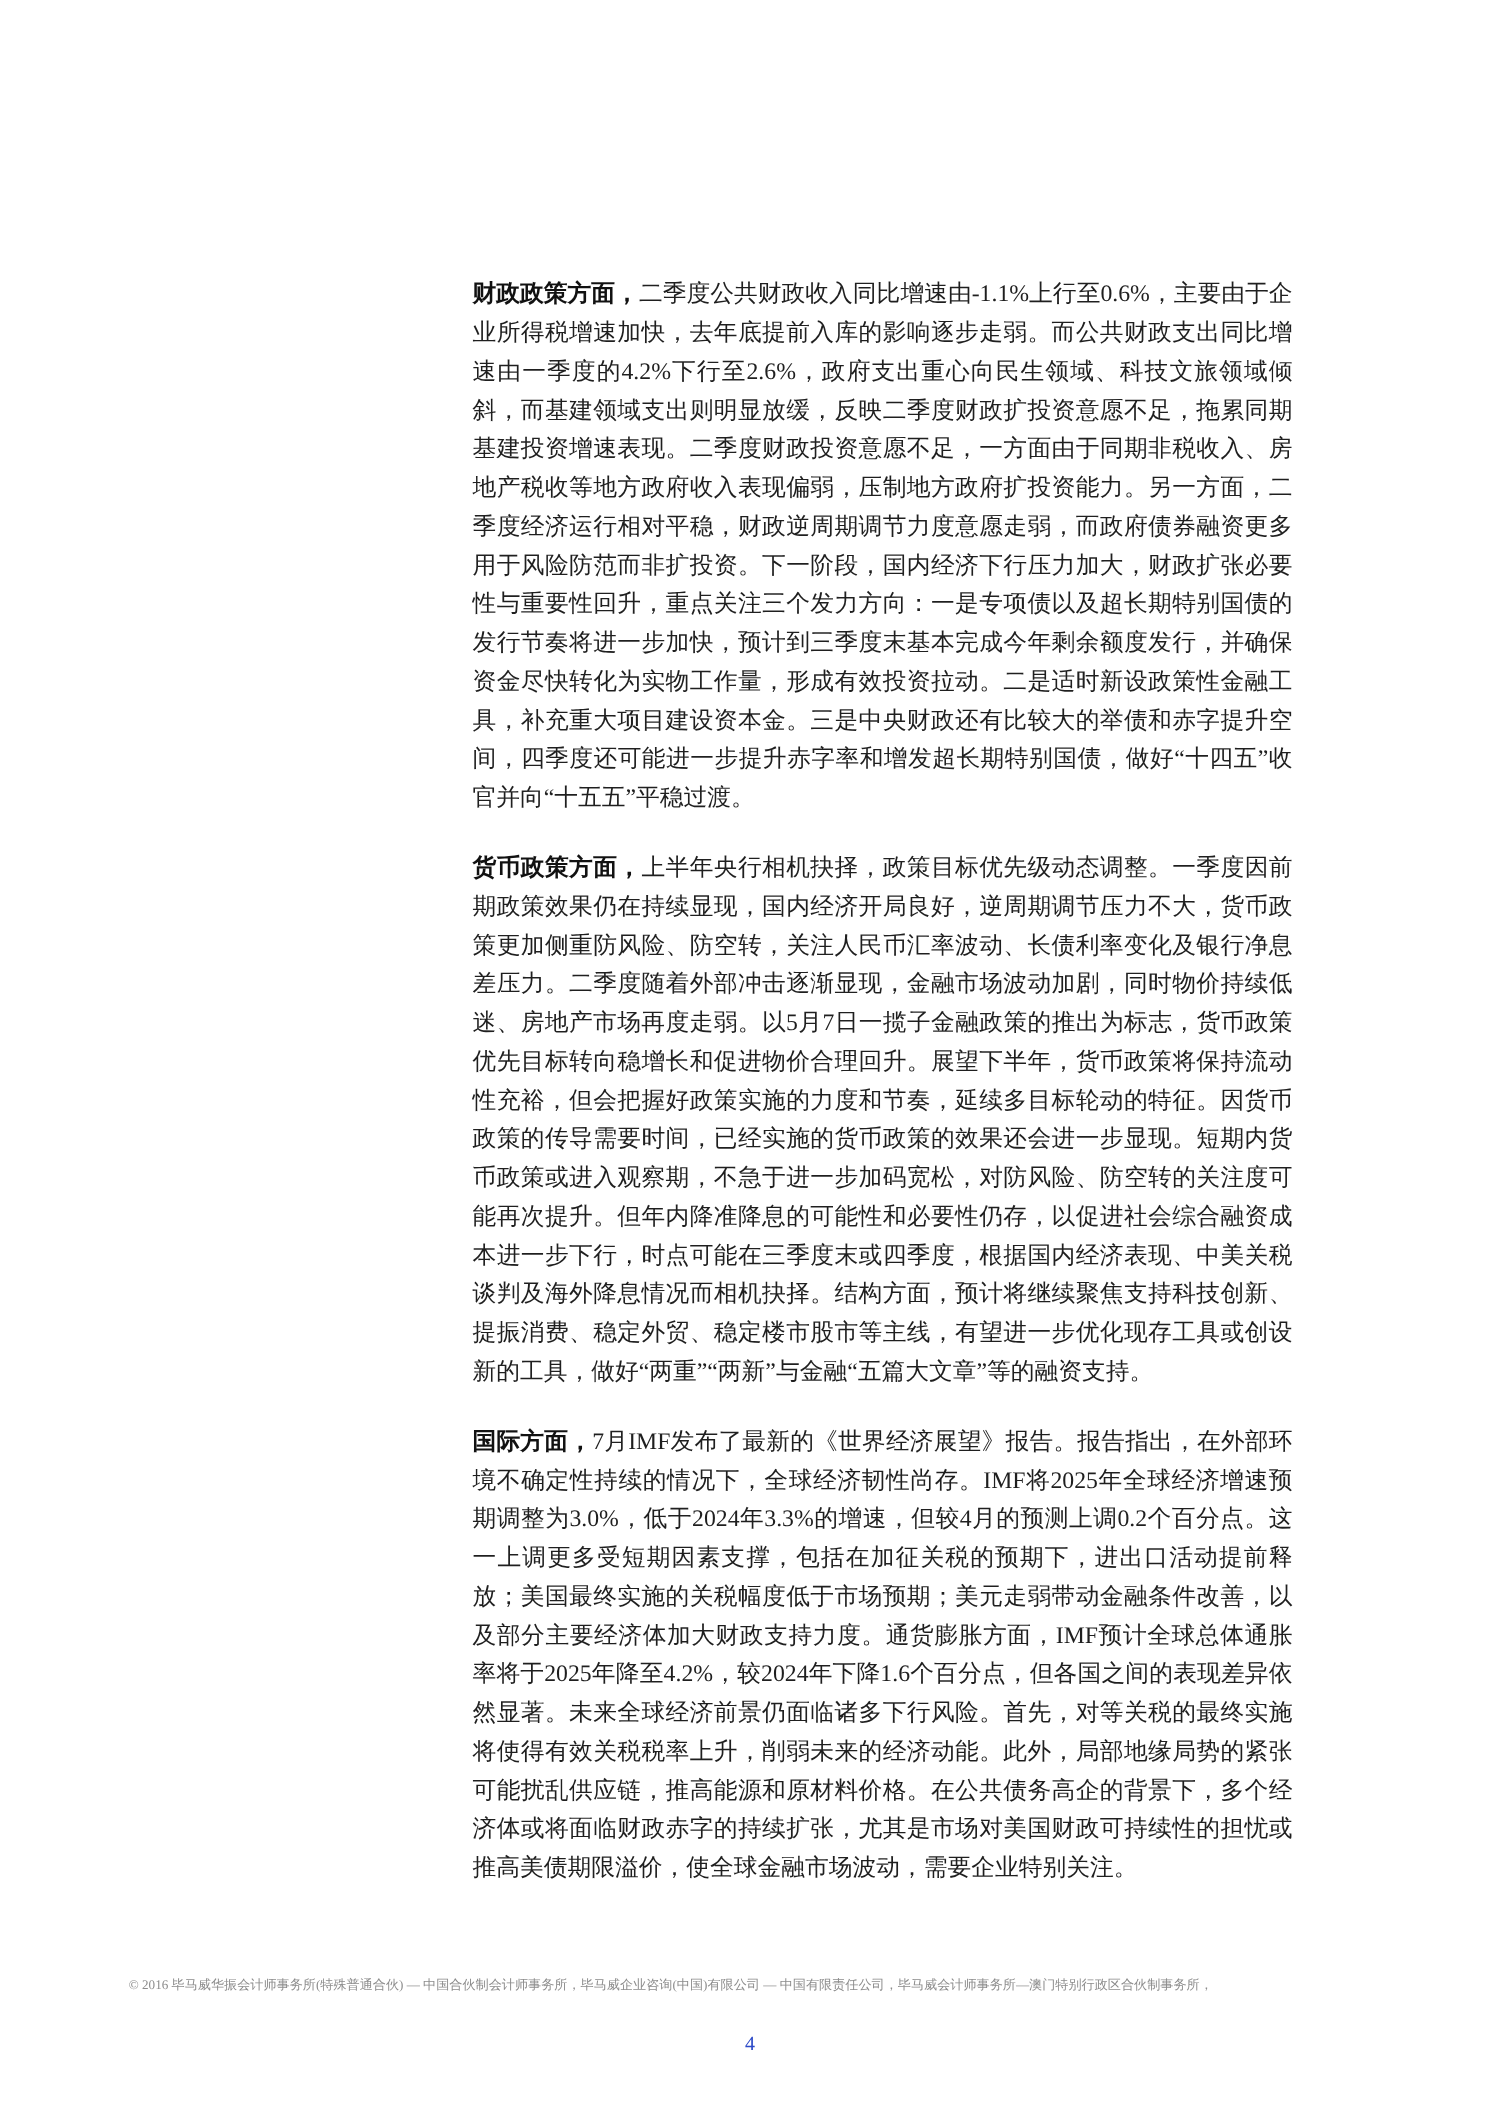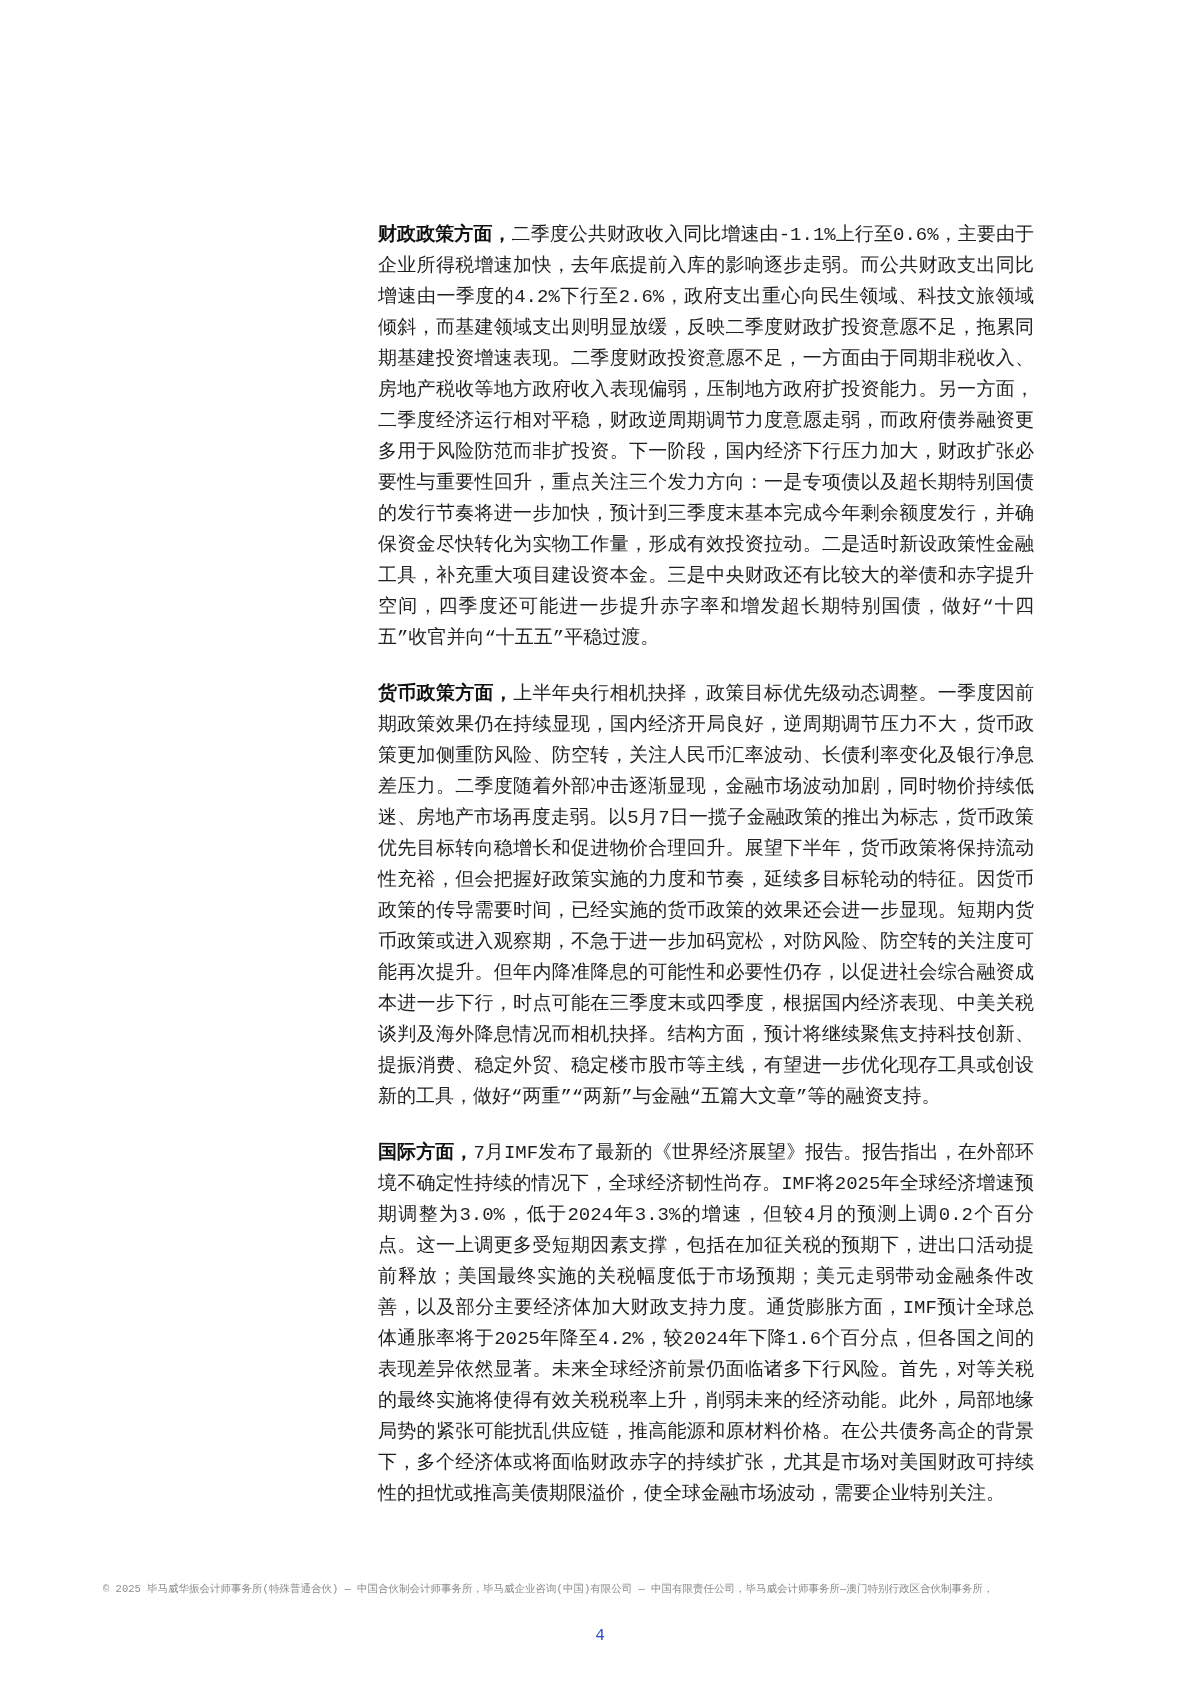--- a/index.html
+++ b/index.html
@@ -5,21 +5,21 @@
   html, body {
     margin: 0;
     padding: 0;
     background: #ffffff;
   }
   .page {
     position: relative;
     width: 1049px;
     height: 1687px;
     background: #ffffff;
-    font-family: Liberation Mono, monospace;
+    font-family: Liberation Serif, serif;
     overflow: hidden;
   }
   .content {
     position: absolute;
     left: 378px;
     top: 220px;
     width: 656px;
   }
   .para {
     margin: 0 0 25px 0;
@@ -65,18 +65,18 @@
 
     <p class="para"><span class="lead">财政政策方面，</span><span>二季度公共财政收入同比增速由-1.1%上行至0.6%，主要由于企业所得税增速加快，去年底提前入库的影响逐步走弱。而公共财政支出同比增速由一季度的4.2%下行至2.6%，政府支出重心向民生领域、科技文旅领域倾斜，而基建领域支出则明显放缓，反映二季度财政扩投资意愿不足，拖累同期基建投资增速表现。二季度财政投资意愿不足，一方面由于同期非税收入、房地产税收等地方政府收入表现偏弱，压制地方政府扩投资能力。另一方面，二季度经济运行相对平稳，财政逆周期调节力度意愿走弱，而政府债券融资更多用于风险防范而非扩投资。下一阶段，国内经济下行压力加大，财政扩张必要性与重要性回升，重点关注三个发力方向：一是专项债以及超长期特别国债的发行节奏将进一步加快，预计到三季度末基本完成今年剩余额度发行，并确保资金尽快转化为实物工作量，形成有效投资拉动。二是适时新设政策性金融工具，补充重大项目建设资本金。三是中央财政还有比较大的举债和赤字提升空间，四季度还可能进一步提升赤字率和增发超长期特别国债，做好“十四五”收官并向“十五五”平稳过渡。</span></p>
 
     <p class="para"><span class="lead">货币政策方面，</span><span>上半年央行相机抉择，政策目标优先级动态调整。一季度因前期政策效果仍在持续显现，国内经济开局良好，逆周期调节压力不大，货币政策更加侧重防风险、防空转，关注人民币汇率波动、长债利率变化及银行净息差压力。二季度随着外部冲击逐渐显现，金融市场波动加剧，同时物价持续低迷、房地产市场再度走弱。以5月7日一揽子金融政策的推出为标志，货币政策优先目标转向稳增长和促进物价合理回升。展望下半年，货币政策将保持流动性充裕，但会把握好政策实施的力度和节奏，延续多目标轮动的特征。因货币政策的传导需要时间，已经实施的货币政策的效果还会进一步显现。短期内货币政策或进入观察期，不急于进一步加码宽松，对防风险、防空转的关注度可能再次提升。但年内降准降息的可能性和必要性仍存，以促进社会综合融资成本进一步下行，时点可能在三季度末或四季度，根据国内经济表现、中美关税谈判及海外降息情况而相机抉择。结构方面，预计将继续聚焦支持科技创新、提振消费、稳定外贸、稳定楼市股市等主线，有望进一步优化现存工具或创设新的工具，做好“两重”“两新”与金融“五篇大文章”等的融资支持。</span></p>
 
     <p class="para"><span class="lead">国际方面，</span><span>7月IMF发布了最新的《世界经济展望》报告。报告指出，在外部环境不确定性持续的情况下，全球经济韧性尚存。IMF将2025年全球经济增速预期调整为3.0%，低于2024年3.3%的增速，但较4月的预测上调0.2个百分点。这一上调更多受短期因素支撑，包括在加征关税的预期下，进出口活动提前释放；美国最终实施的关税幅度低于市场预期；美元走弱带动金融条件改善，以及部分主要经济体加大财政支持力度。通货膨胀方面，IMF预计全球总体通胀率将于2025年降至4.2%，较2024年下降1.6个百分点，但各国之间的表现差异依然显著。未来全球经济前景仍面临诸多下行风险。首先，对等关税的最终实施将使得有效关税税率上升，削弱未来的经济动能。此外，局部地缘局势的紧张可能扰乱供应链，推高能源和原材料价格。在公共债务高企的背景下，多个经济体或将面临财政赤字的持续扩张，尤其是市场对美国财政可持续性的担忧或推高美债期限溢价，使全球金融市场波动，需要企业特别关注。</span></p>
 
   </div>
 
   <div class="footer">
-    <div>© 2025 毕马威华振会计师事务所(特殊普通合伙) — 中国合伙制会计师事务所，毕马威企业咨询(中国)有限公司 — 中国有限责任公司，毕马威会计师事务所—澳门特别行政区合伙制事务所，</div>
+    <div>© 2016 毕马威华振会计师事务所(特殊普通合伙) — 中国合伙制会计师事务所，毕马威企业咨询(中国)有限公司 — 中国有限责任公司，毕马威会计师事务所—澳门特别行政区合伙制事务所，</div>
   </div>
 
   <div class="page-number">4</div>
 
 </div>
 
 </body></html>

